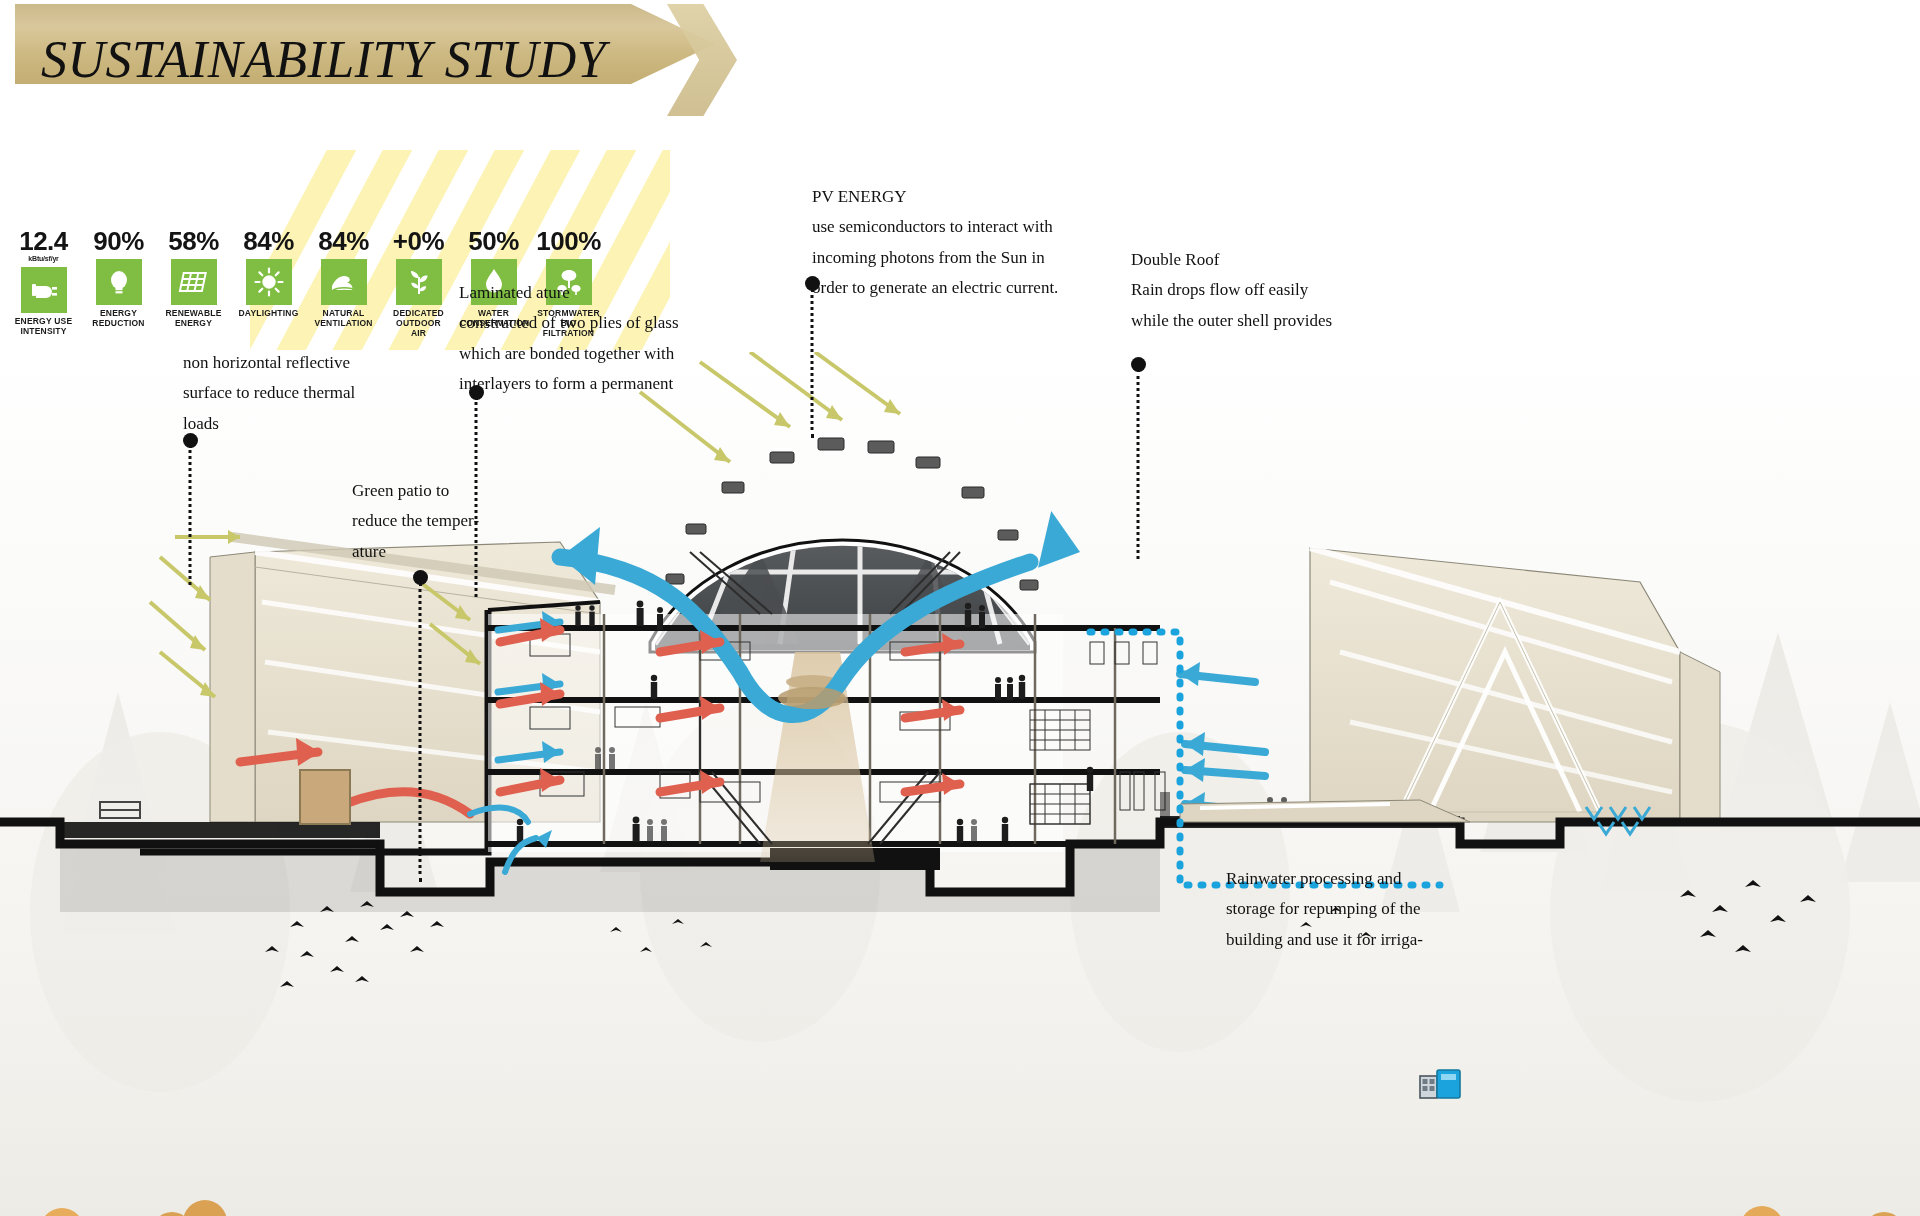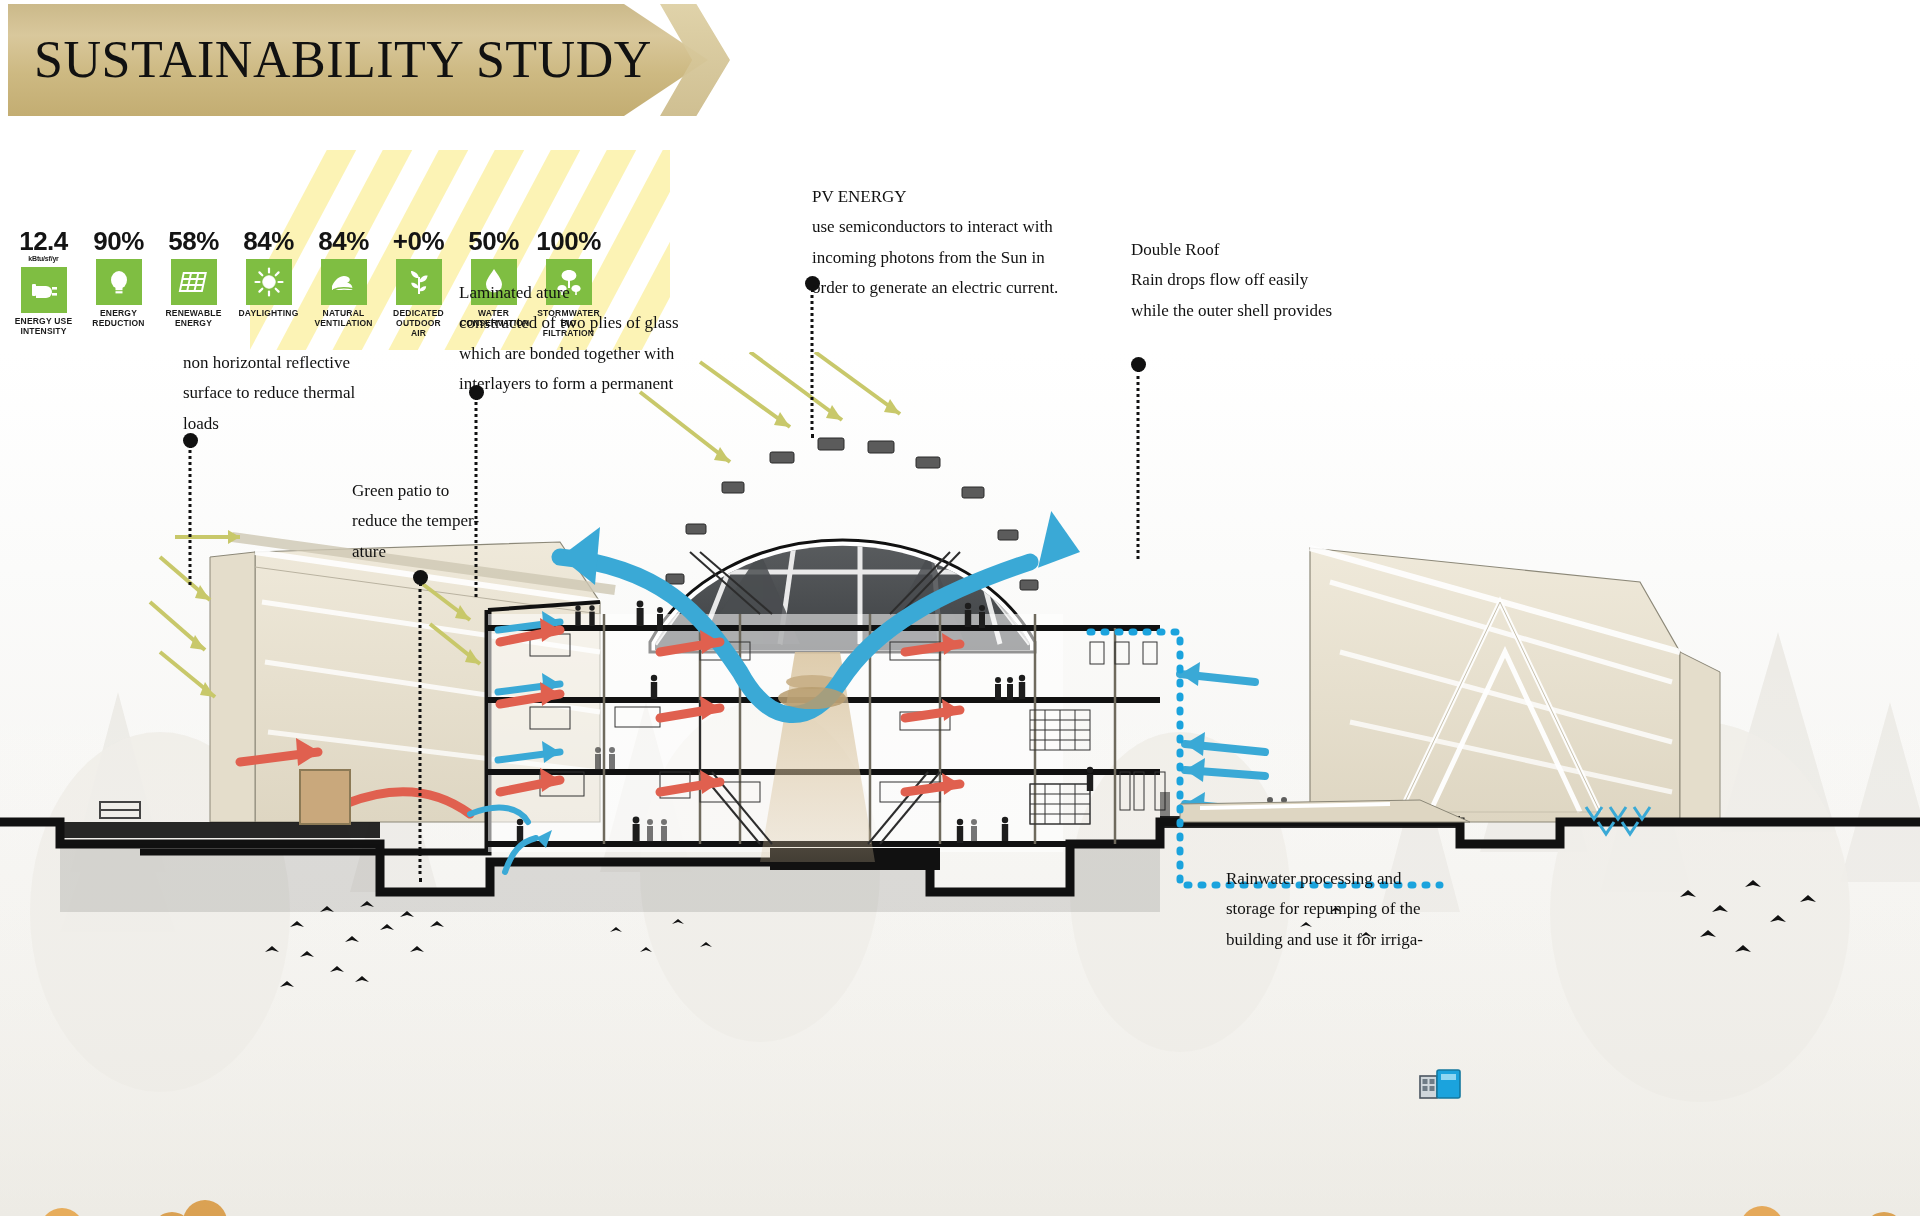--- a/index.html
+++ b/index.html
@@ -7,21 +7,21 @@
   body {
     width:1920px; height:1216px;
     position:relative;
     background:#ffffff;
     font-family:"Liberation Serif", serif;
     overflow:hidden;
   }
 
   
   #title-banner{
-    position:absolute; left:8px; top:4px; width:700px; height:112px;
+    position:absolute; left:15px; top:4px; width:700px; height:80px;font-style:italic;
   }
   #title-banner .band{
     position:absolute; inset:0;
     background:linear-gradient(180deg,#cbb98a 0%, #d9c89c 28%, #cdb982 62%, #c3ad72 100%);
     clip-path: polygon(0 0, 88% 0, 100% 50%, 88% 100%, 0 100%);
   }
   #title-banner .chev{
     position:absolute; right:-22px; top:0; width:70px; height:112px;
     background:linear-gradient(180deg,#ded0a5,#cdbc8c);
     clip-path: polygon(0 0, 52% 0, 100% 50%, 52% 100%, 0 100%, 46% 50%);
@@ -743,21 +743,21 @@
   <span class="hd">PV ENERGY</span>
   <span class="ln">use semiconductors to interact with</span>
   <span class="ln">incoming photons from the Sun in</span>
   <span class="ln">order to generate an electric current.</span>
 </div>
 <div class="leader" style="left:812px; top:276px; height:150px;">
   <div class="dot"></div>
   <div class="line"></div>
 </div>
 
-<div class="anno" id="anno-double-roof" style="left:1131px; top:235px; width:330px;">
+<div class="anno" id="anno-double-roof" style="left:1131px; top:245px; width:330px;">
   <span class="hd">Double Roof</span>
   <span class="ln">Rain drops flow off easily</span>
   <span class="ln">while the outer shell provides</span>
 </div>
 <div class="leader" style="left:1138px; top:357px; height:190px;">
   <div class="dot"></div>
   <div class="line"></div>
 </div>
 
 <div class="anno" id="anno-laminated" style="left:459px; top:278px; width:300px;">

